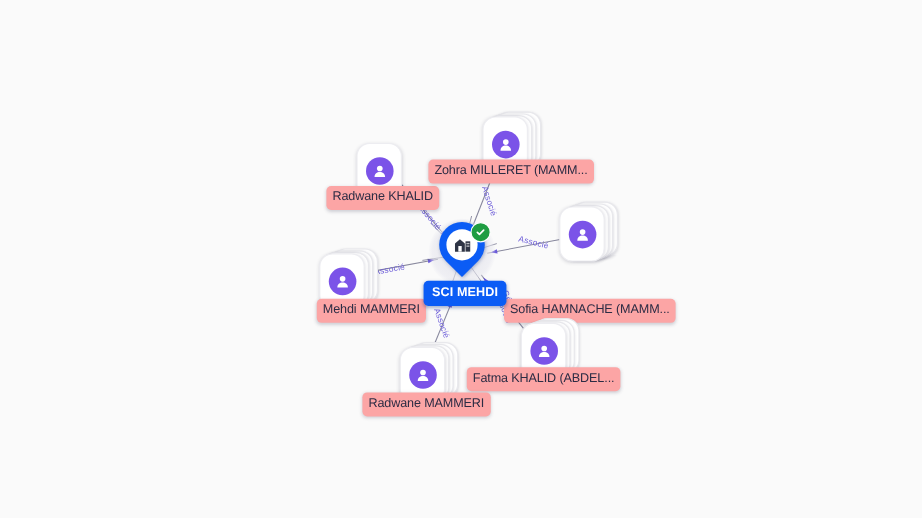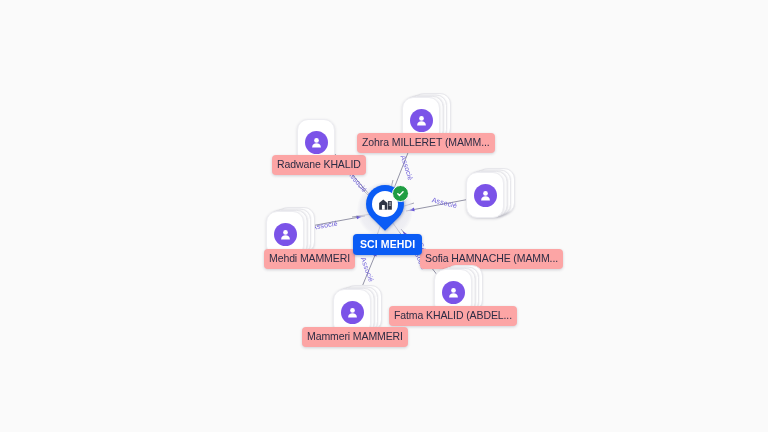--- a/index.html
+++ b/index.html
@@ -257,21 +257,21 @@
         <div class="card-stack s1"></div>
         <div class="card-front">
           <div class="avatar-circle">
             <svg width="13" height="13" viewBox="0 0 16 16" aria-hidden="true">
               <circle cx="8" cy="5.4" r="2.9" fill="#ffffff"></circle>
               <path d="M2.6 14.2 C2.6 10.6 5.1 9.0 8 9.0 C10.9 9.0 13.4 10.6 13.4 14.2 Z" fill="#ffffff"></path>
             </svg>
           </div>
         </div>
       </div>
-      <div class="node-label" style="left: 302px; top: 327px;">Mammeri MAMMERI</div>
+      <div class="node-label" style="left: 302px; top: 327px;">Radwane MAMMERI</div>
       <div class="person-node" style="left: 266px; top: 211px;">
         <div class="card-stack s3"></div>
         <div class="card-stack s2"></div>
         <div class="card-stack s1"></div>
         <div class="card-front">
           <div class="avatar-circle">
             <svg width="13" height="13" viewBox="0 0 16 16" aria-hidden="true">
               <circle cx="8" cy="5.4" r="2.9" fill="#ffffff"></circle>
               <path d="M2.6 14.2 C2.6 10.6 5.1 9.0 8 9.0 C10.9 9.0 13.4 10.6 13.4 14.2 Z" fill="#ffffff"></path>
             </svg>

